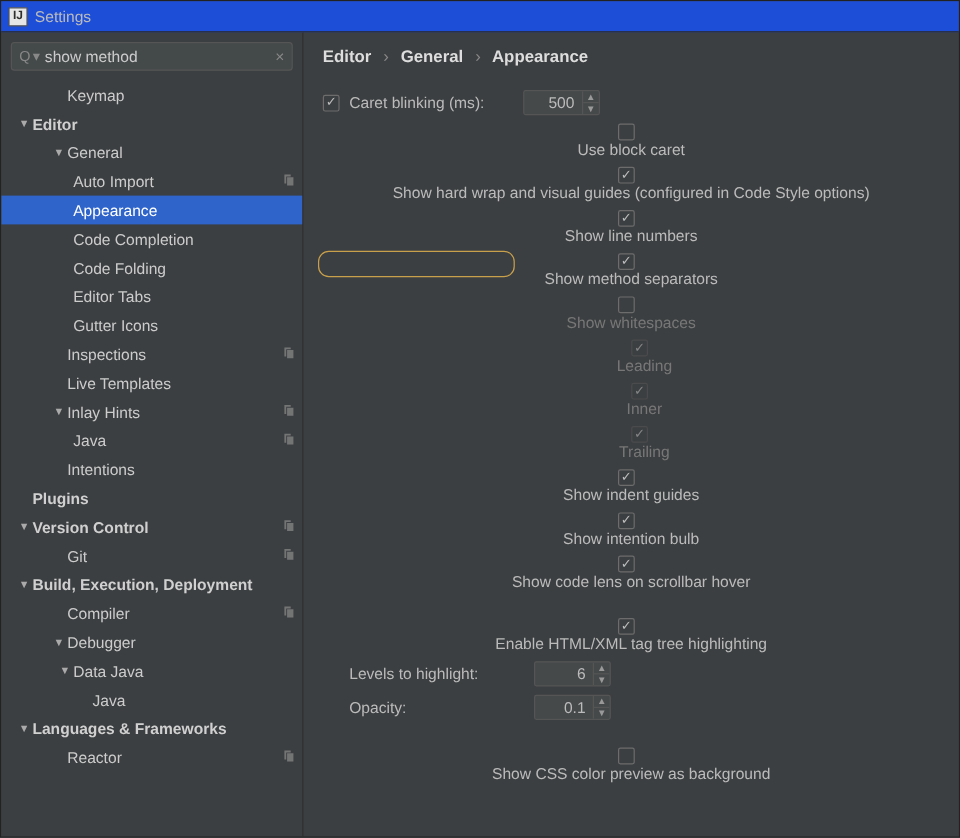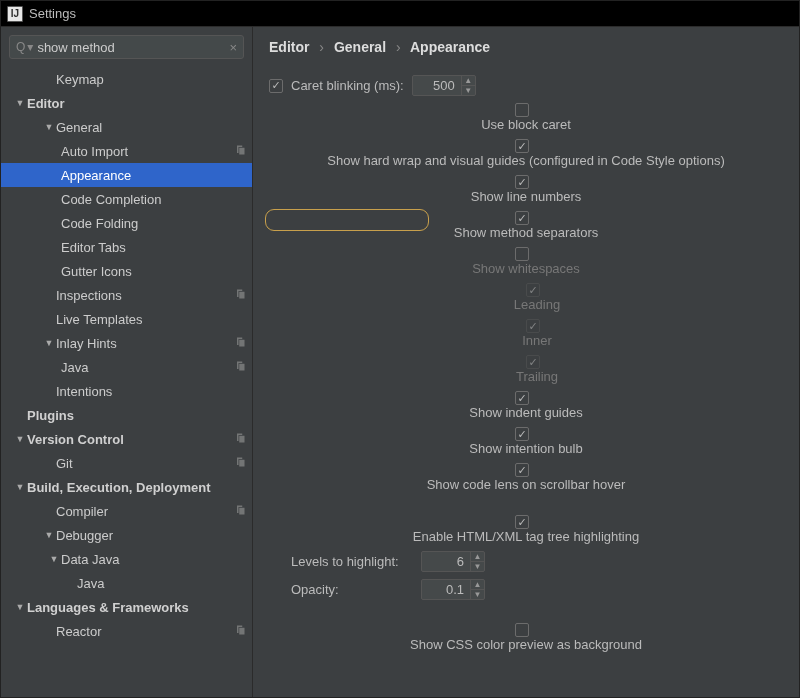--- a/index.html
+++ b/index.html
@@ -1,20 +1,20 @@
 <!DOCTYPE html>
 <html><head>
 <meta charset="utf-8">
 <style>
   * { box-sizing: border-box; margin: 0; padding: 0; font-family: "Segoe UI", Arial, sans-serif; }
   body { background: #3c3f41; color: #bbb; width: 800px; height: 698px; overflow: hidden; font-size: 13px; }
   .main { display: flex; flex-direction: column; height: 100%; border: 1px solid #222; }
 
   
-  .titlebar { display: flex; align-items: center; height: 26px; background: #000000; padding: 0 6px; font-size: 13px; border-bottom: 1px solid #2b2b2b; }
+  .titlebar { display: flex; align-items: center; height: 26px; background: #1d4ed8; padding: 0 6px; font-size: 13px; border-bottom: 1px solid #2b2b2b; }
   .titlebar .app-icon { width: 16px; height: 16px; background: #e6e6e6; color: #2e2e2e; font-weight: 700; font-size: 10px; display: flex; align-items: center; justify-content: center; margin-right: 6px; border-radius: 1px; border:1px solid #555;}
   .titlebar .title { color: #bbb; }
 
   .content { display: flex; flex: 1; overflow: hidden; }
 
   
   .sidebar { width: 252px; background: #3c3f41; border-right: 1px solid #2b2b2b; display: flex; flex-direction: column; overflow: hidden; }
   .search { display: flex; align-items: center; margin: 8px 8px 8px 8px; height: 24px; background: #44494a; border: 1px solid #555; border-radius: 3px; padding: 0 6px; }
   .search .q { color: #888; font-size: 12px; margin-right: 2px; }
   .search .icon { color: #888; font-size: 12px; margin-right: 4px; }
@@ -44,21 +44,21 @@
   .opt-row.highlight::before {
     content: ""; position: absolute; left: -4px; right: auto; width: 162px; height: 20px;
     border: 1px solid #c8a04c; border-radius: 9px; top: -2px;
   }
   .cb { width: 14px; height: 14px; border: 1px solid #6c6c6c; border-radius: 2px; margin-right: 8px; display: inline-flex; align-items: center; justify-content: center; font-size: 11px; color: #bbb; cursor: pointer; }
   .cb.checked::after { content: "✓"; line-height: 1; }
   .cb.disabled { opacity: 0.55; border-color: #555; cursor: default; }
   .opt-row .lbl { color: #bbb; }
   .opt-row.dis .lbl { color: #777; }
   .field-row { display: flex; align-items: center; margin-bottom: 7px; font-size: 13px; }
-  .spinner { display: inline-flex; align-items: stretch; border: 1px solid #555; border-radius: 2px; overflow: hidden; background: #45494a; }
+  .spinner { display: inline-flex; align-items: stretch; border: 1px solid #555; border-radius: 2px; overflow: hidden; background: #45494a; margin-left: 24px; }
   .spinner input { width: 48px; background: transparent; border: none; outline: none; color: #bbb; text-align: right; padding: 2px 6px 2px 2px; font-size: 13px; }
   .spinner .arrows { width: 14px; display: flex; flex-direction: column; border-left: 1px solid #555; }
   .spinner .arrows span { flex: 1; display:flex; align-items:center; justify-content:center; font-size:8px; color:#999; cursor:pointer; }
   .spinner .arrows span:first-child { border-bottom: 1px solid #555; }
   .section-gap { height: 16px; }
   .lbl-inline { width: 130px; display: inline-block; color: #bbb; }
   .sub-indent { padding-left: 22px; }
 </style>
 </head>
 <body>

